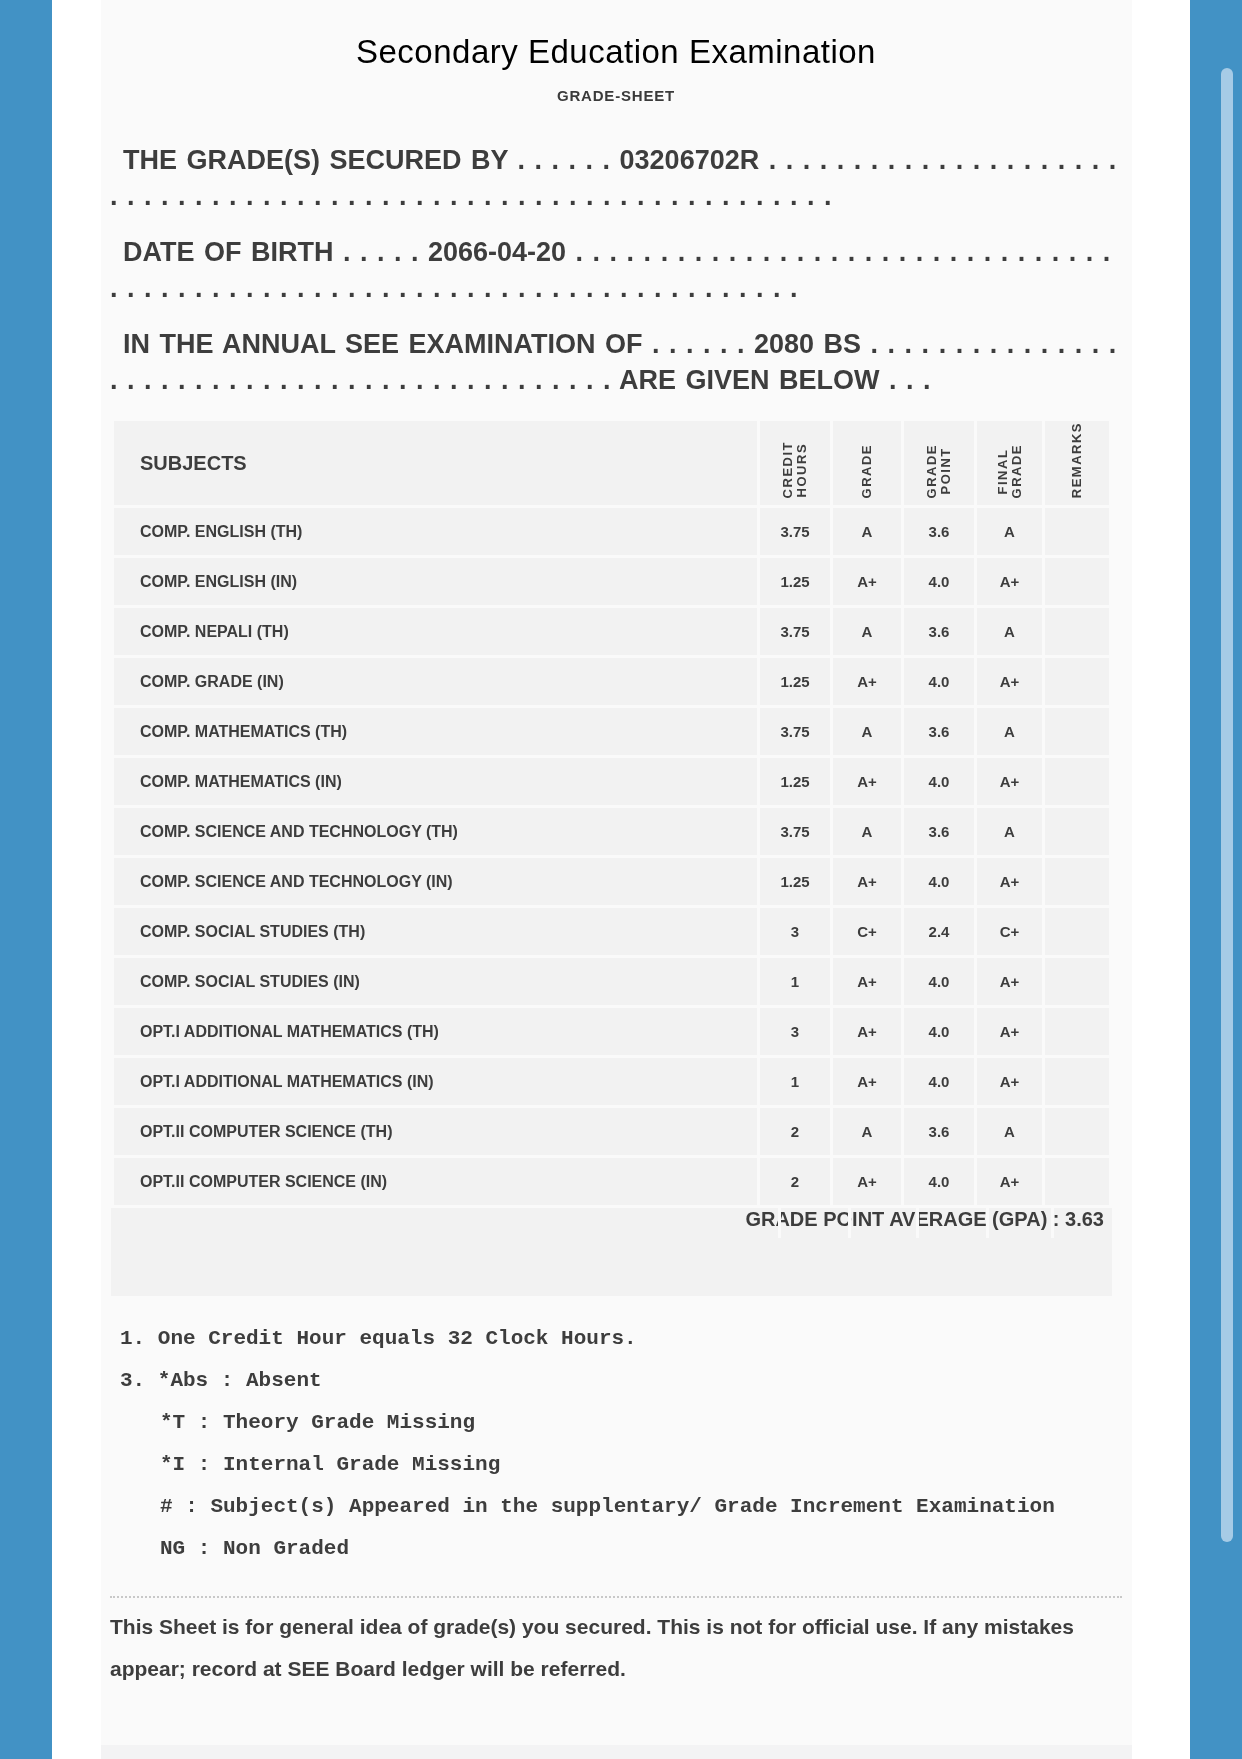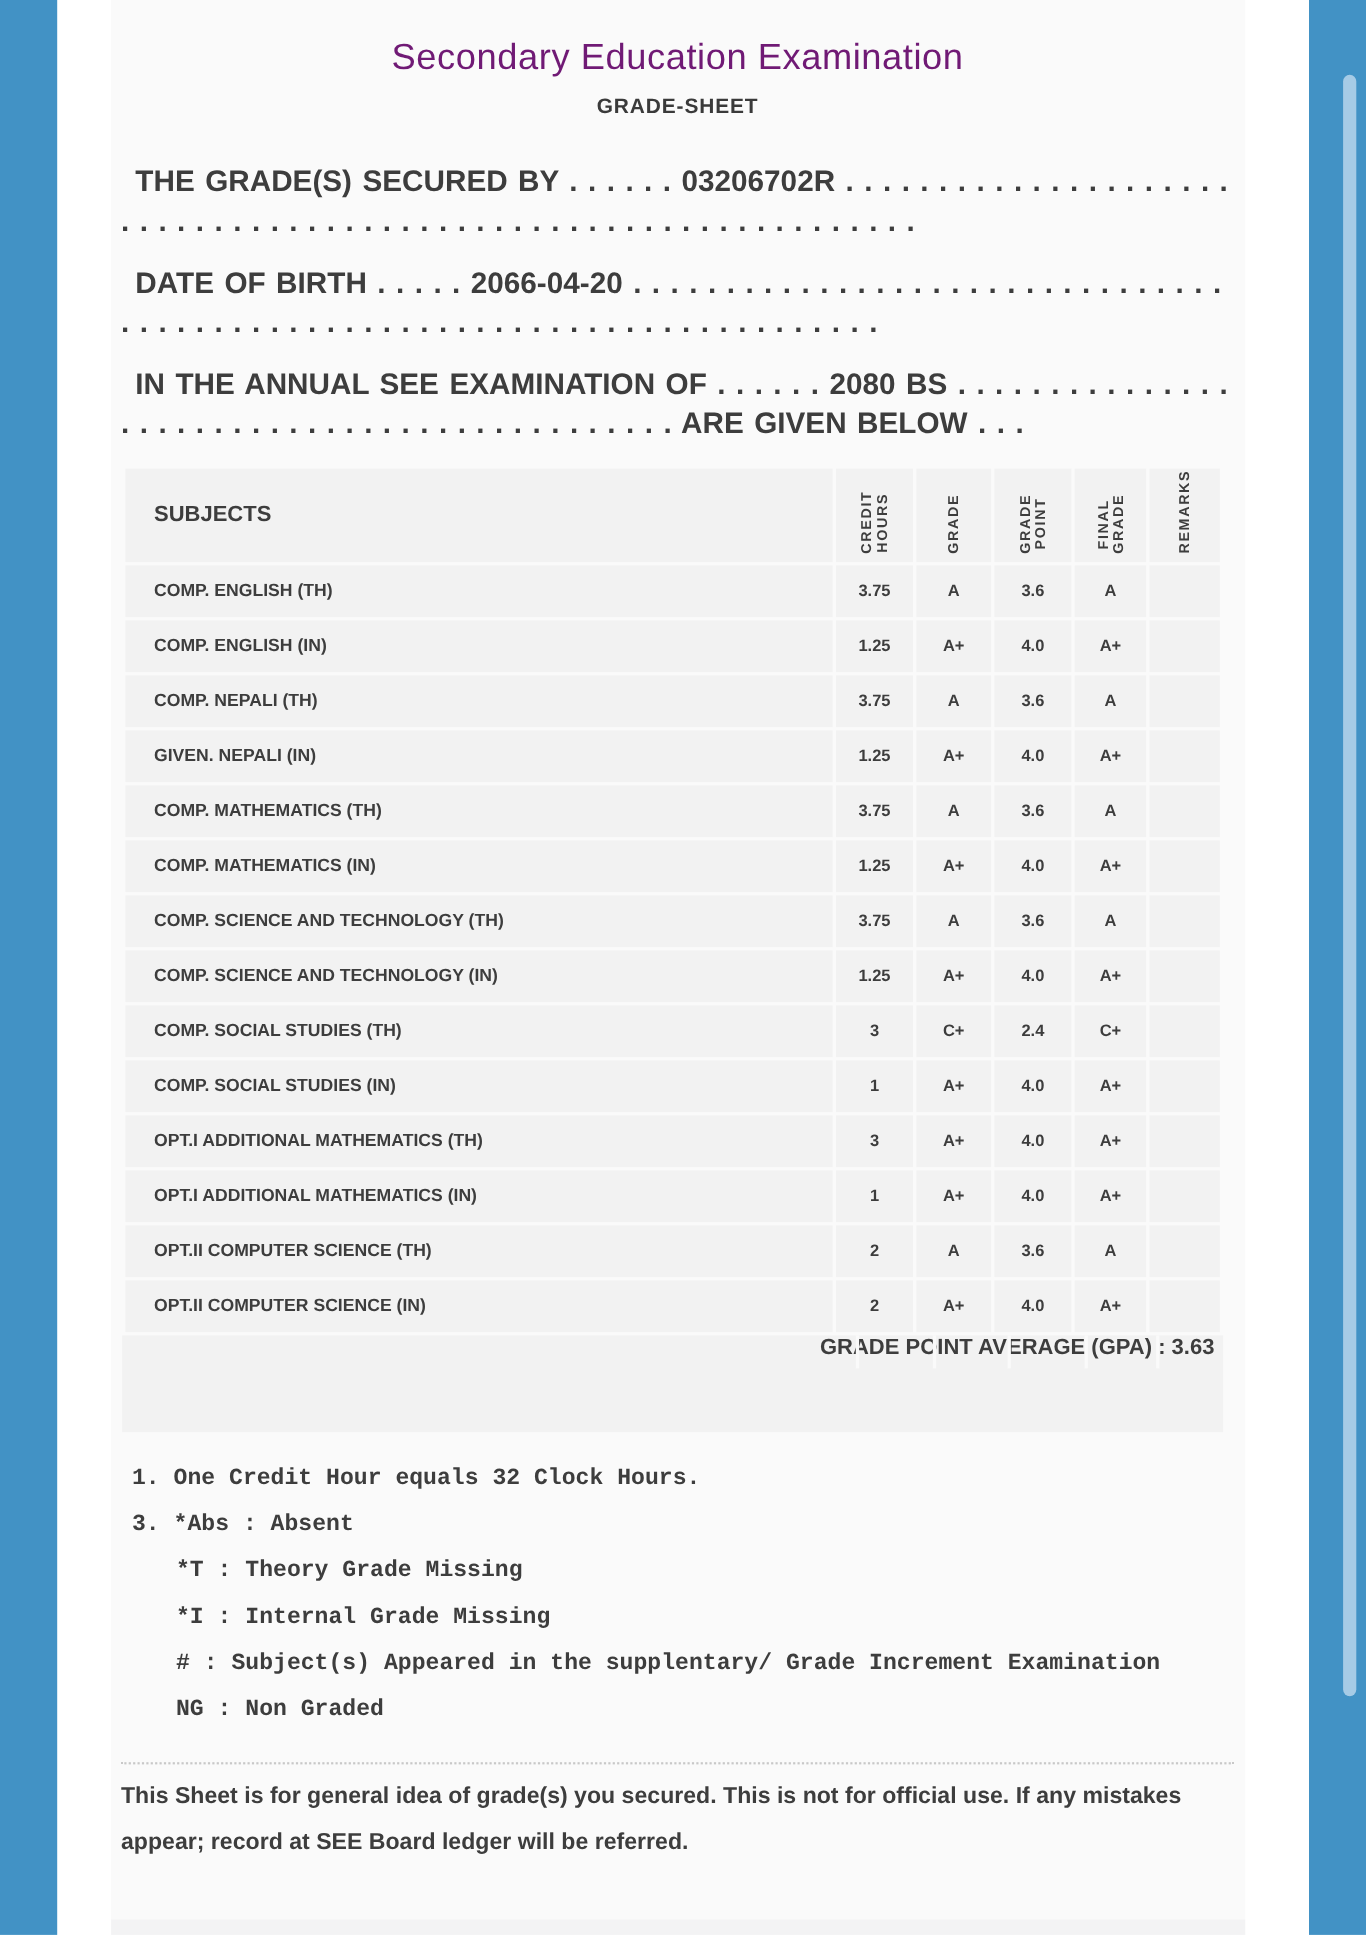--- a/index.html
+++ b/index.html
@@ -10,21 +10,21 @@
   }
   .side-rail{position:absolute;top:0;width:52px;height:1759px;}
   .side-rail.left{left:0;}
   .side-rail.right{left:1190px;}
   .scroll-thumb{position:absolute;left:1221px;top:68px;width:12px;height:1474px;border-radius:7px;}
   .card{
     position:absolute;left:101px;top:0;width:1031px;height:1759px;background:#fafafa;
     box-sizing:border-box;padding:0 10px 0 9px;
   }
   .page-title{margin:33px 0 0 0;text-align:center;font-size:33px;font-weight:400;letter-spacing:.5px;}
-  .page-subtitle{margin:16px 0 0 0;text-align:center;font-size:19px;font-weight:700;letter-spacing:.8px;color:#3a3a3a;}
+  .page-subtitle{margin:16px 0 0 0;text-align:center;font-size:15px;font-weight:700;letter-spacing:.8px;color:#3a3a3a;}
   .intro{margin-top:38px;font-size:27px;font-weight:700;line-height:36px;word-spacing:2px;}
   .intro p{margin:0 0 20px 0;text-indent:13px;}
   .grades-table{width:calc(100% - 11px);margin:18px 10px 0 1px;border-collapse:separate;border-spacing:3px;table-layout:fixed;}
   .grades-table th,.grades-table td{background:#f2f2f2;}
   .col-subject{width:auto;}
   .col-credit{width:70px;}.col-grade{width:68px;}.col-point{width:70px;}.col-final{width:65px;}.col-remarks{width:64px;}
   th.subjects-th{height:58px;text-align:left;vertical-align:middle;padding-left:26px;font-size:20px;font-weight:700;}
   th.vert-th{height:58px;vertical-align:bottom;padding-bottom:3px;text-align:center;}
   .vert{
     display:inline-block;writing-mode:vertical-rl;transform:rotate(180deg);
@@ -47,21 +47,21 @@
 </style>
 </head>
 <body>
 
 <div class="side-rail left" style="background: rgb(66, 146, 197);"></div>
 <div class="side-rail right" style="background: rgb(66, 146, 197);"></div>
 <div class="scroll-thumb" style="background: rgb(166, 203, 230);"></div>
 
 <div class="card">
 
-  <h1 class="page-title" style="color: #701a75;">Secondary Education Examination</h1>
+  <h1 class="page-title" style="color: #000000;">Secondary Education Examination</h1>
   <div class="page-subtitle">GRADE-SHEET</div>
 
   <div class="intro">
     <p>THE GRADE(S) SECURED BY . . . . . . 03206702R . . . . . . . . . . . . . . . . . . . . . . . . . . . . . . . . . . . . . . . . . . . . . . . . . . . . . . . . . . . . . . . .</p>
     <p>DATE OF BIRTH . . . . . 2066-04-20 . . . . . . . . . . . . . . . . . . . . . . . . . . . . . . . . . . . . . . . . . . . . . . . . . . . . . . . . . . . . . . . . . . . . . . . . .</p>
     <p>IN THE ANNUAL SEE EXAMINATION OF . . . . . . 2080 BS . . . . . . . . . . . . . . . . . . . . . . . . . . . . . . . . . . . . . . . . . . . . . ARE GIVEN BELOW . . .</p>
   </div>
 
   <table class="grades-table">
     <colgroup>
@@ -104,21 +104,21 @@
         </tr>
         <tr>
           <td class="subject">COMP. NEPALI (TH)</td>
           <td class="val">3.75</td>
           <td class="val">A</td>
           <td class="val">3.6</td>
           <td class="val">A</td>
           <td class="val"></td>
         </tr>
         <tr>
-          <td class="subject">GIVEN. NEPALI (IN)</td>
+          <td class="subject">COMP. GRADE (IN)</td>
           <td class="val">1.25</td>
           <td class="val">A+</td>
           <td class="val">4.0</td>
           <td class="val">A+</td>
           <td class="val"></td>
         </tr>
         <tr>
           <td class="subject">COMP. MATHEMATICS (TH)</td>
           <td class="val">3.75</td>
           <td class="val">A</td>

